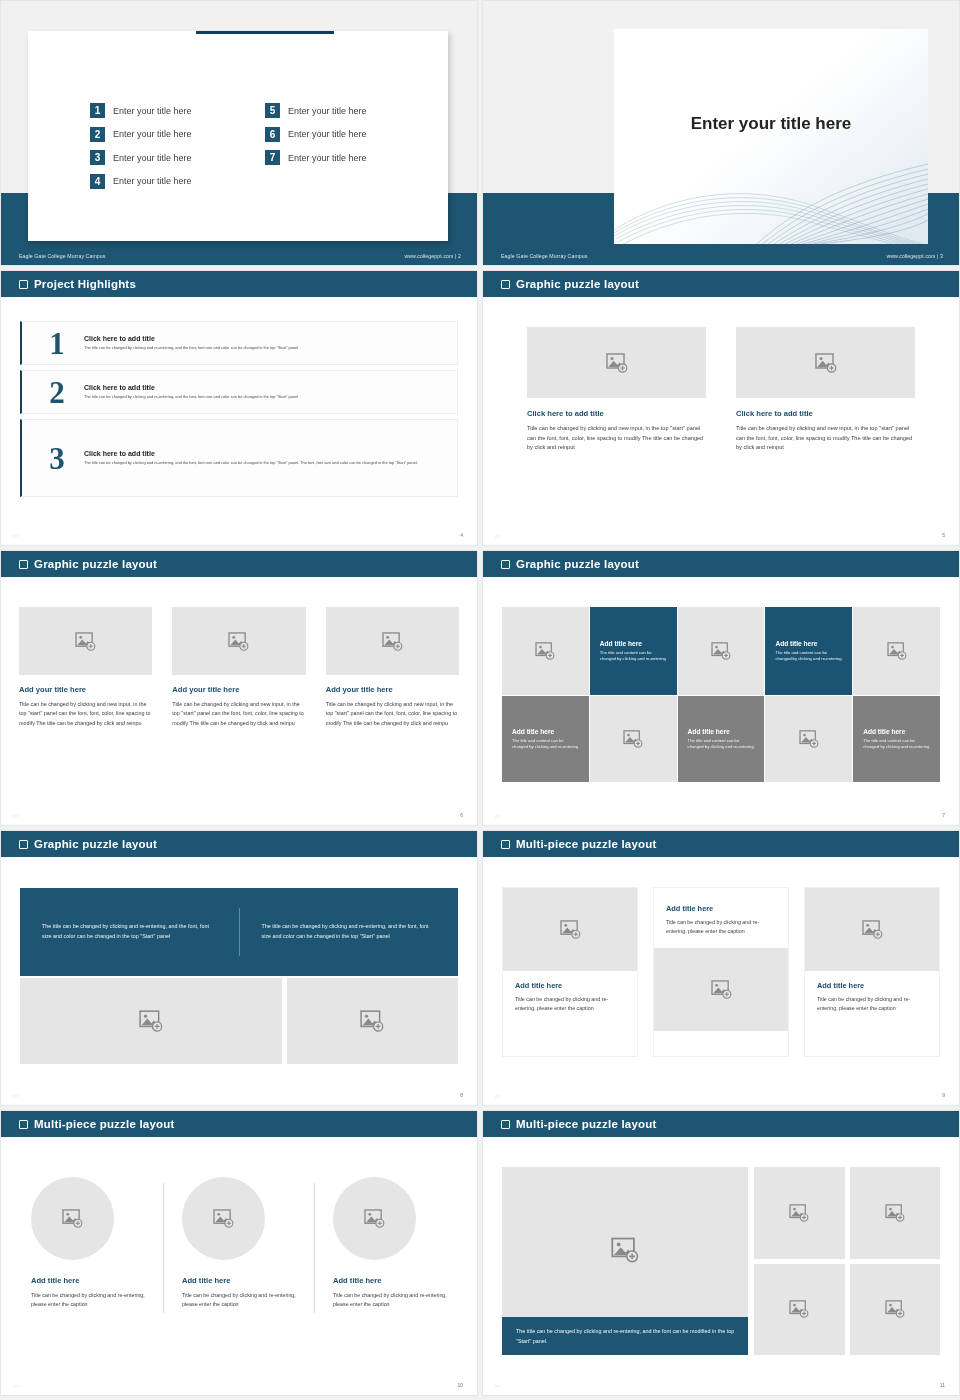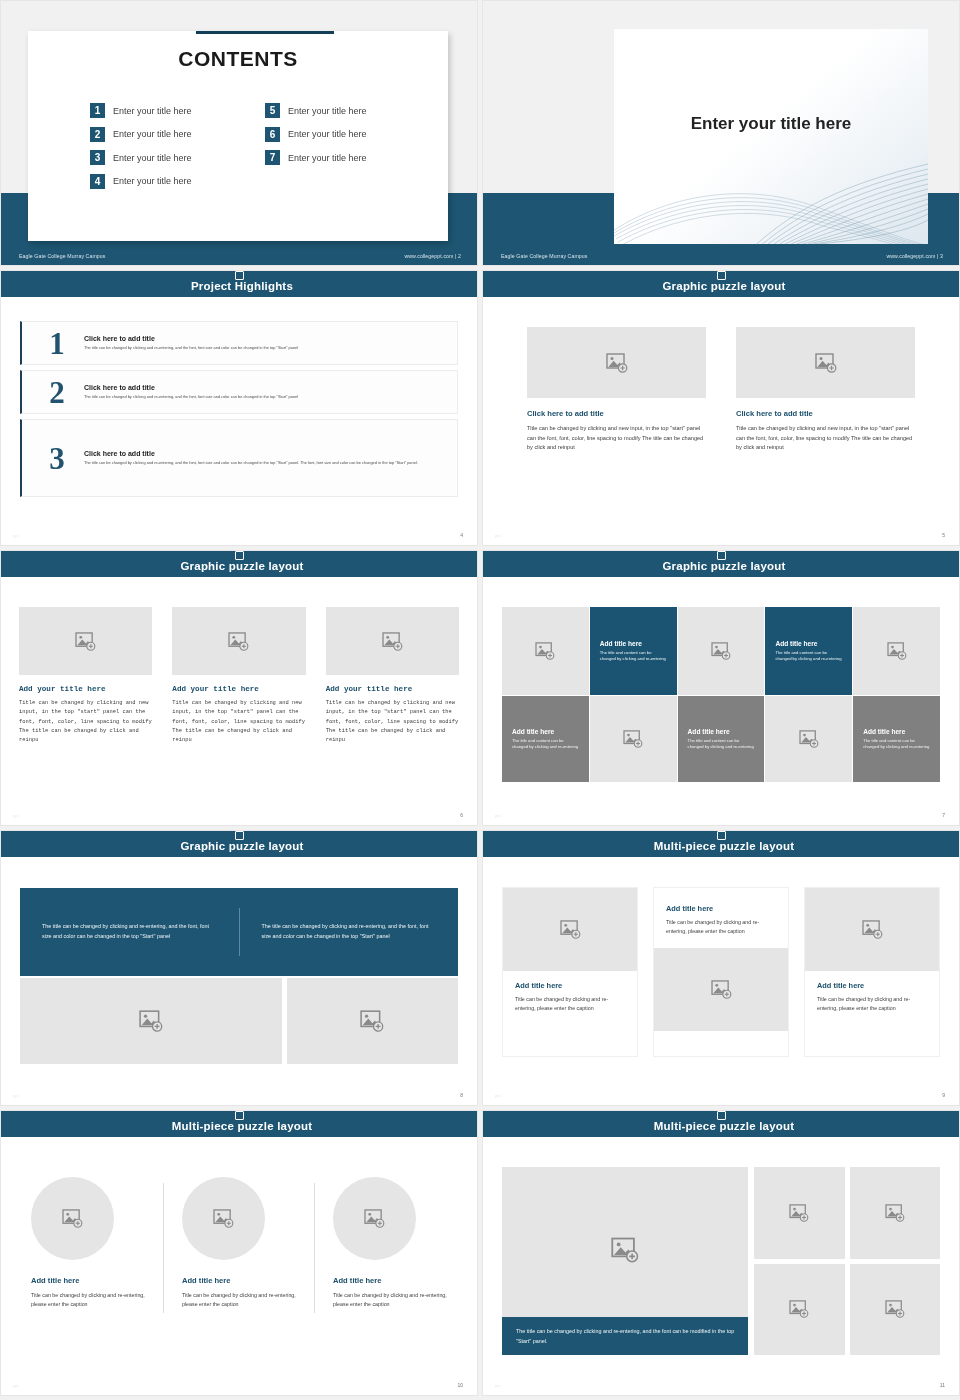--- a/index.html
+++ b/index.html
@@ -88,21 +88,21 @@
   }
   .part-stage-title {
     position: absolute; left: 0; right: 0; top: 85px; text-align: center;
     font-size: 17px; font-weight: bold; color: #232323;
   }
   .swoosh { position: absolute; left: 0; bottom: 0; width: 100%; height: 130px; }
 
   
   .hdr {
     position: absolute; left: 0; top: 0; width: 100%; height: 26px;
-    background: #1d5572; display: flex; align-items: center; padding-left: 6px; flex-direction: column;
+    background: #1d5572; display: flex; align-items: center; padding-left: 18px;
   }
   .hdr-icon {
     width: 9px; height: 9px; border: 1.6px solid #ffffff; margin-right: 6px;
     border-radius: 1px;
   }
   .hdr-title { font-size: 11.5px; font-weight: bold; color: #ffffff; letter-spacing: .2px; }
   .pg-num {
     position: absolute; right: 14px; bottom: 7px; font-size: 5px; color: #777;
   }
   .wm {
@@ -130,21 +130,21 @@
 
   
   .g2 { position: absolute; left: 44px; right: 44px; top: 56px; display: flex; gap: 30px; }
   .g2 .col { flex: 1; }
   .g2 .ph { height: 71px; }
   .cap-title { font-size: 7.6px; font-weight: bold; color: #1b4f6b; margin: 11px 0 6px; }
   .cap-desc  { font-size: 5.6px; color: #3d3d3d; line-height: 1.72; }
 
   
   .g3 { position: absolute; left: 18px; right: 18px; top: 56px; display: flex; gap: 20px; }
-  .g3 .col { flex: 1; font-family: Liberation Mono, monospace; }
+  .g3 .col { flex: 1; }
   .g3 .ph { height: 68px; }
   .g3 .cap-title { font-size: 7.6px; margin: 10px 0 6px; }
   .g3 .cap-desc  { font-size: 5.4px; line-height: 1.72; }
 
   
   .tiles {
     position: absolute; left: 19px; right: 19px; top: 56px;
     display: grid; grid-template-columns: repeat(5, 1fr);
     grid-template-rows: 88px 86px; gap: 1px;
   }
@@ -199,21 +199,20 @@
 </head>
 <body>
 
 <div class="sheet">
 
   <div class="slide s-left title-slide">
     <div class="footbar"></div>
 
     <div class="contents-card">
       <div class="contents-rule"></div>
-      <div class="contents-title">CONTENTS</div>
 
       <div class="toc-grid">
         <div class="toc-item">
           <span class="toc-num">1</span>
           <span class="toc-label">Enter your title here</span>
         </div>
         <div class="toc-item">
           <span class="toc-num">5</span>
           <span class="toc-label">Enter your title here</span>
         </div>

